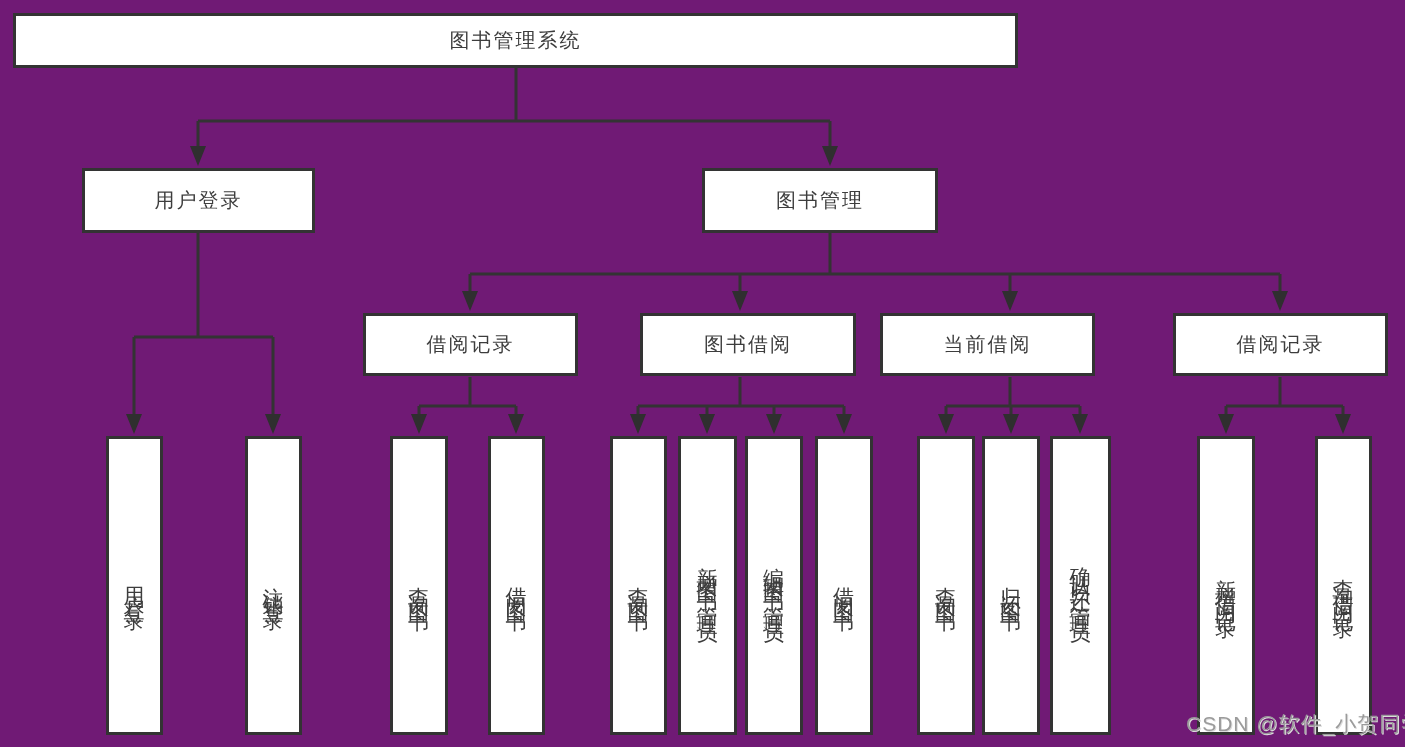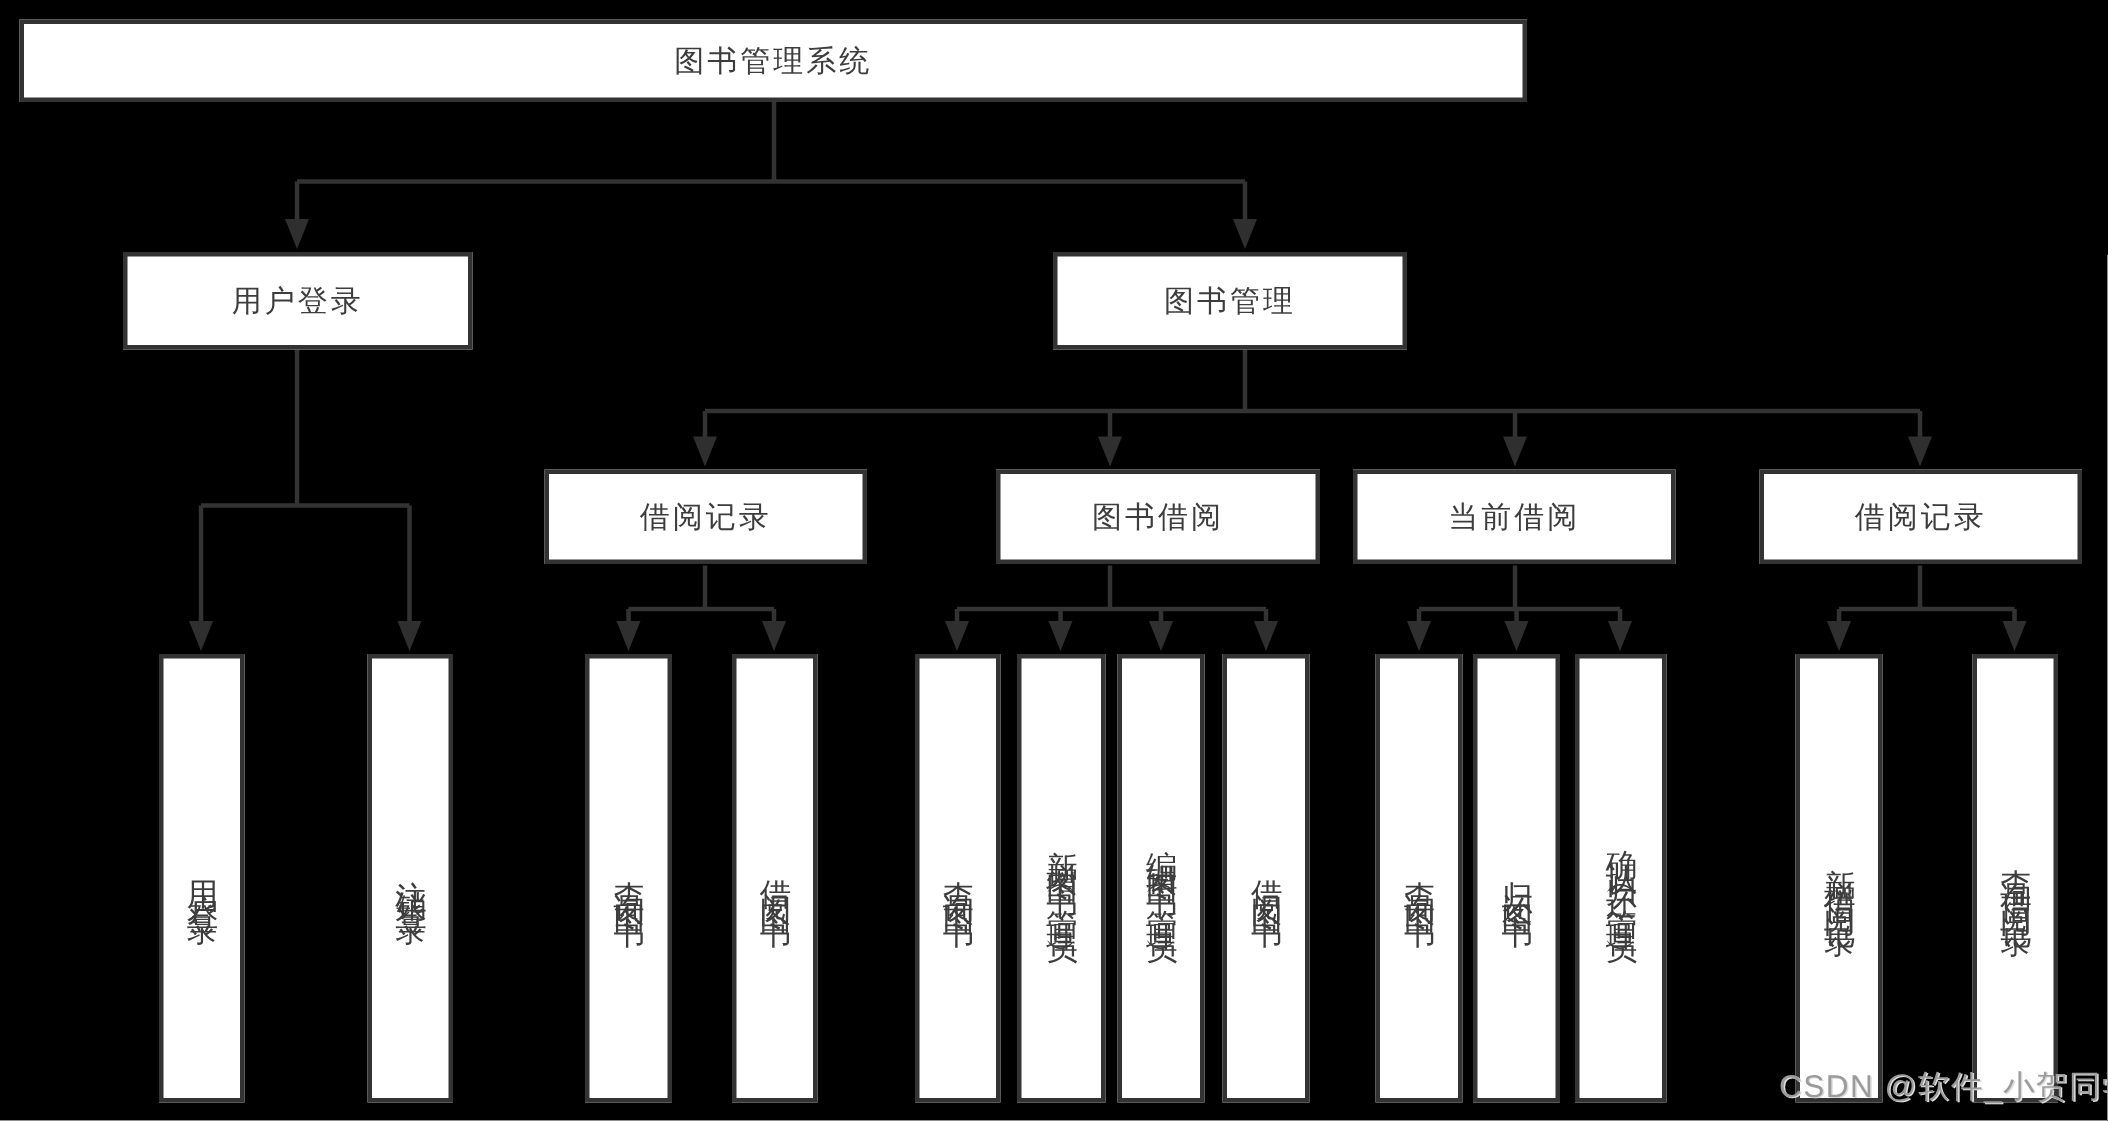--- a/index.html
+++ b/index.html
@@ -5,21 +5,21 @@
   html, body {
     margin: 0;
     padding: 0;
     background: #ffffff;
     font-family: "Liberation Sans", sans-serif;
   }
   .diagram {
     position: relative;
     width: 1405px;
     height: 747px;
-    background: #000000;
+    background: #701a75;
     overflow: hidden;
   }
   .connectors {
     position: absolute;
     left: 0;
     top: 0;
     pointer-events: none;
   }
   .node {
     position: absolute;
@@ -115,22 +115,22 @@
              M1218 414 L1234 414 L1226 434 Z
              M1335 414 L1351 414 L1343 434 Z"></path>
   </svg>
 
   <div class="node h" style="left:13px; top:13px; width:1005px; height:55px;">图书管理系统</div>
 
   <div class="node h" style="left:82px; top:168px; width:233px; height:65px;">用户登录</div>
   <div class="node h" style="left:702px; top:168px; width:236px; height:65px;">图书管理</div>
 
   <div class="node h" style="left:363px; top:313px; width:215px; height:63px;">借阅记录</div>
-  <div class="node h" style="left:664px; top:313px; width:216px; height:63px;">图书借阅</div>
-  <div class="node h" style="left:902px; top:313px; width:215px; height:63px;">当前借阅</div>
+  <div class="node h" style="left:640px; top:313px; width:216px; height:63px;">图书借阅</div>
+  <div class="node h" style="left:880px; top:313px; width:215px; height:63px;">当前借阅</div>
   <div class="node h" style="left:1173px; top:313px; width:215px; height:63px;">借阅记录</div>
 
   <div class="node v" style="left:106px; top:436px; width:57px; height:299px;">用户登录</div>
   <div class="node v" style="left:245px; top:436px; width:57px; height:299px;">注销登录</div>
 
   <div class="node v" style="left:390px; top:436px; width:58px; height:299px;">查询图书</div>
   <div class="node v" style="left:488px; top:436px; width:57px; height:299px;">借阅图书</div>
 
   <div class="node v" style="left:610px; top:436px; width:57px; height:299px;">查询图书</div>
   <div class="node v" style="left:678px; top:436px; width:59px; height:299px;">新增图书（管理员）</div>

